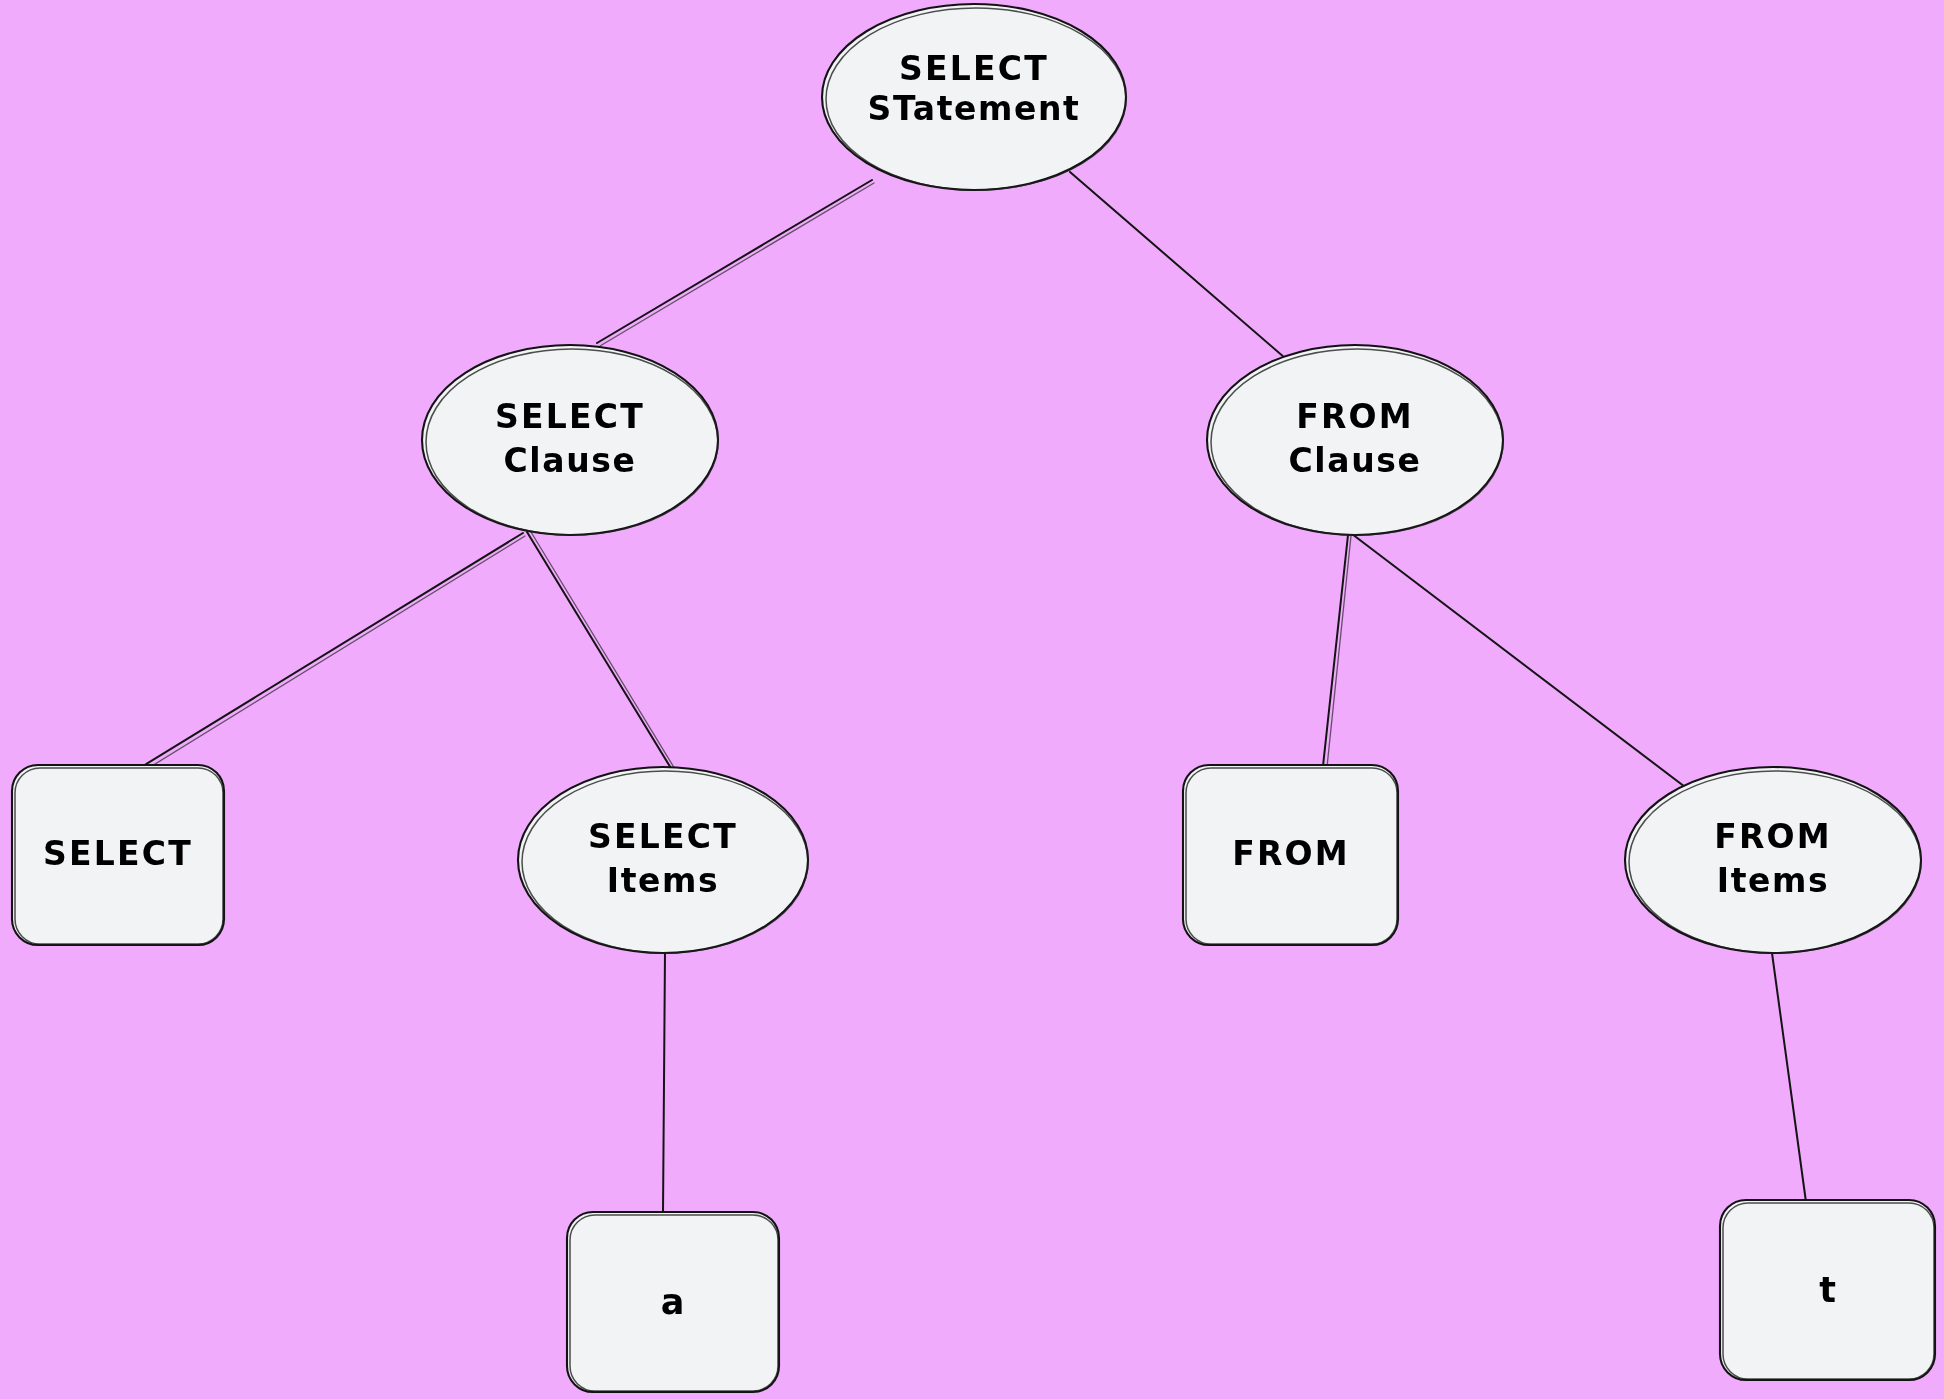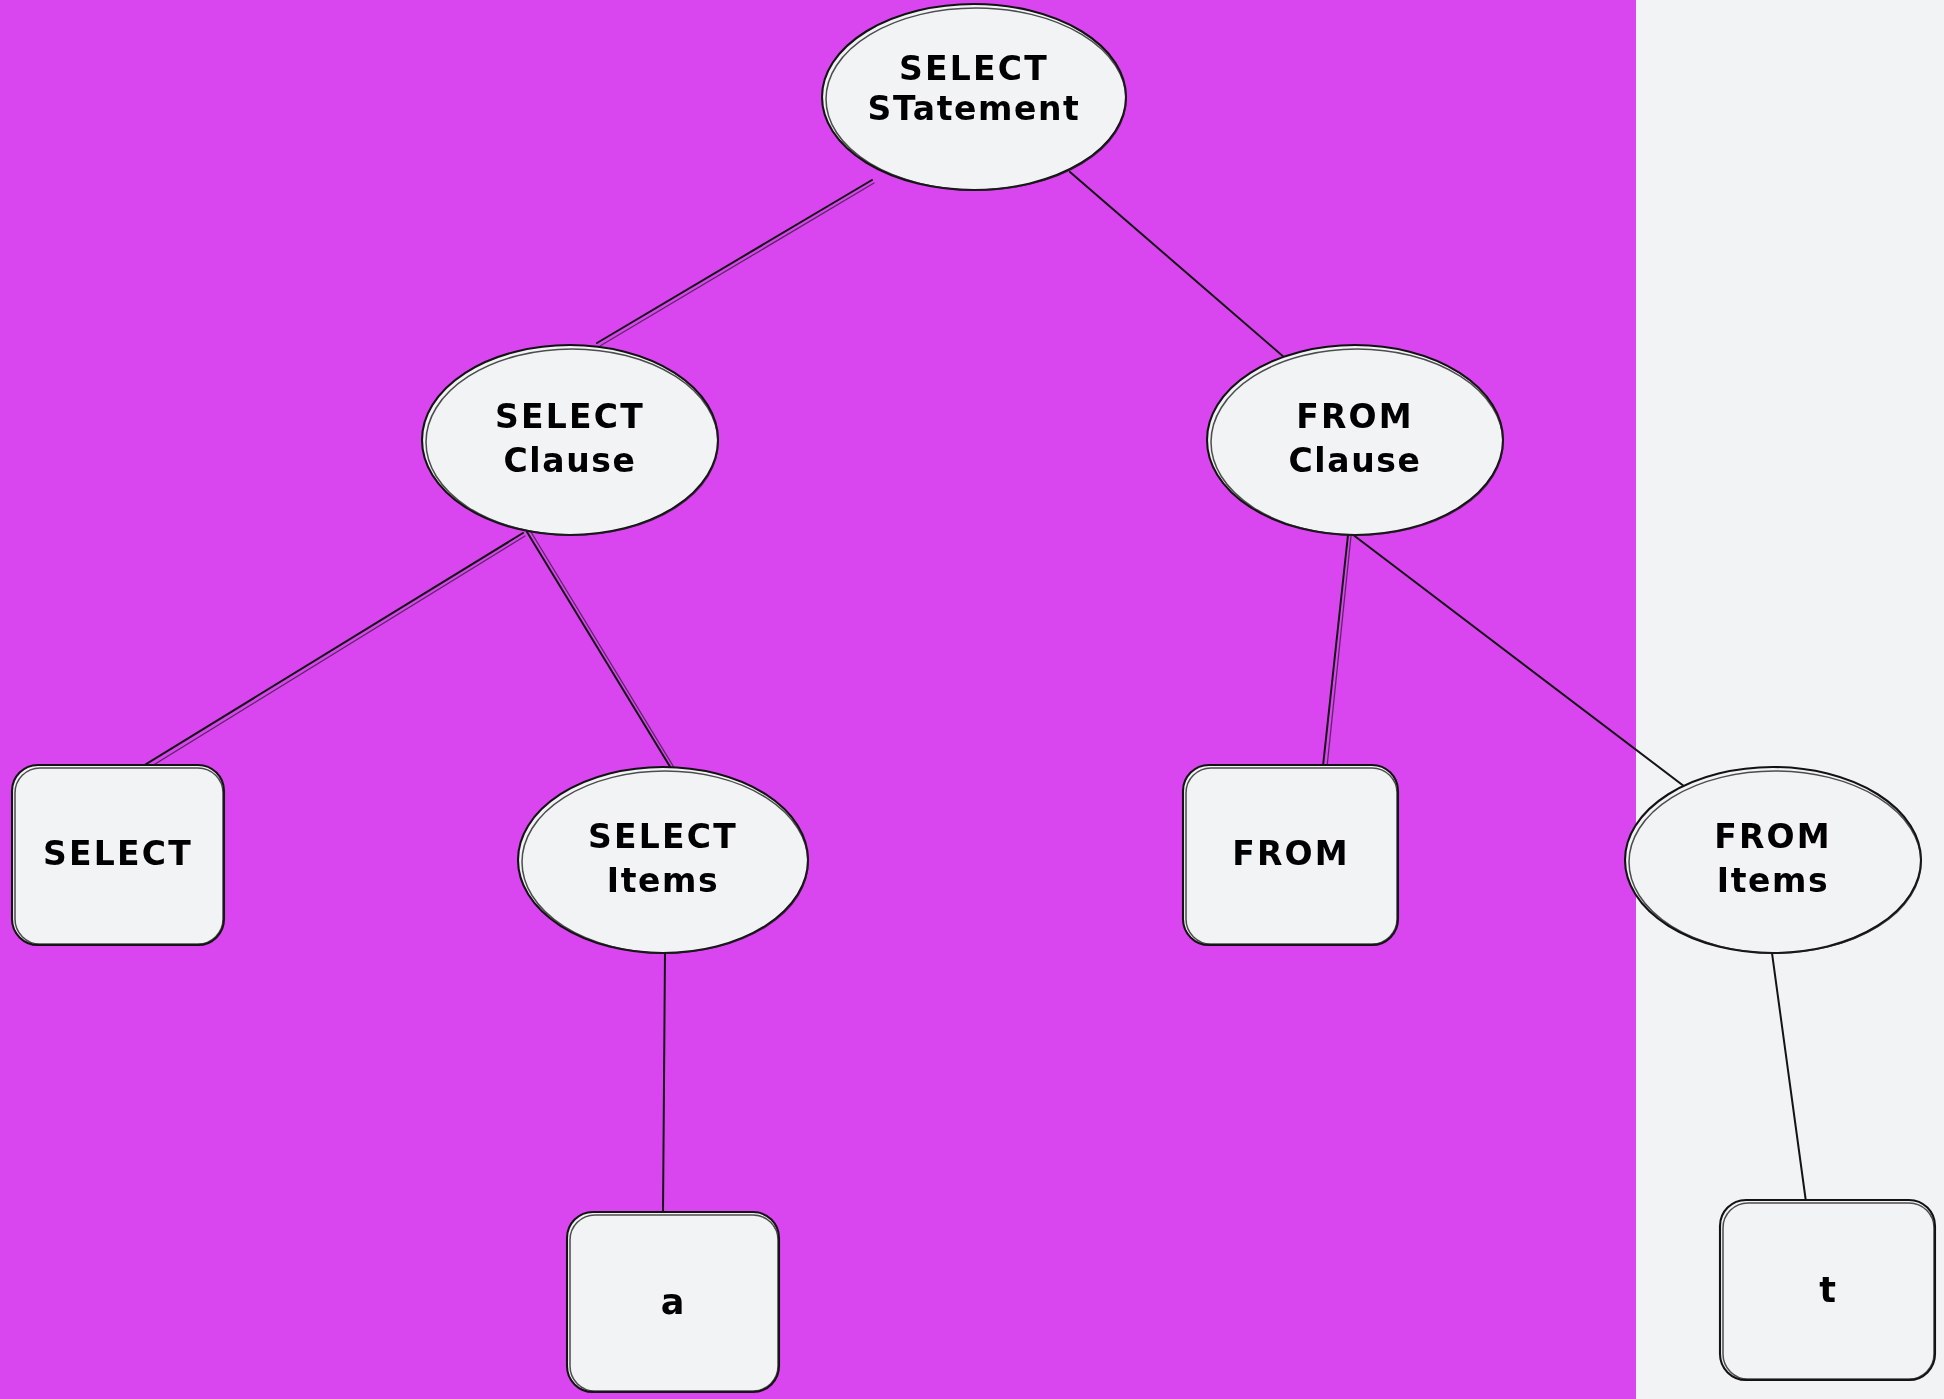--- a/index.html
+++ b/index.html
@@ -9,23 +9,23 @@
     background: #f2f3f5;
   }
   body {
     width: 1944px;
     height: 1399px;
     overflow: hidden;
     font-family: "DejaVu Sans", sans-serif;
   }
   #diagram-root {
     position: relative;
-    width: 1636px;
+    width: 1944px;
     height: 1399px;
-    background: #d946ef;
+    background: #f0abfc;
   }
   svg#tree-canvas {
     position: absolute;
     left: 0;
     top: 0;
     width: 1944px;
     height: 1399px;
     display: block;
   }
   .node-shape {

